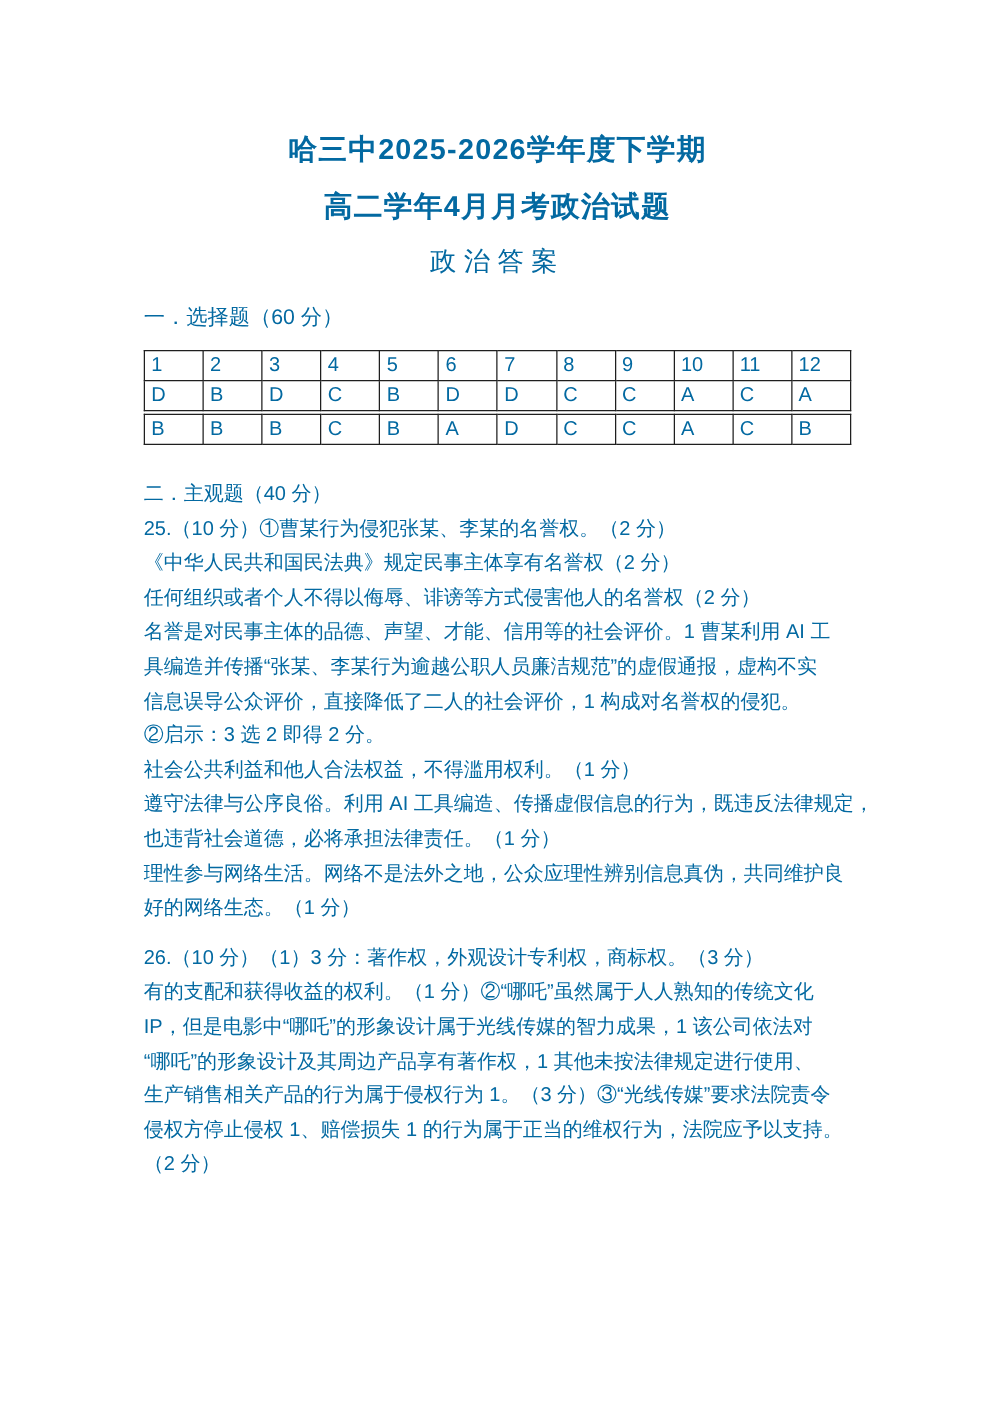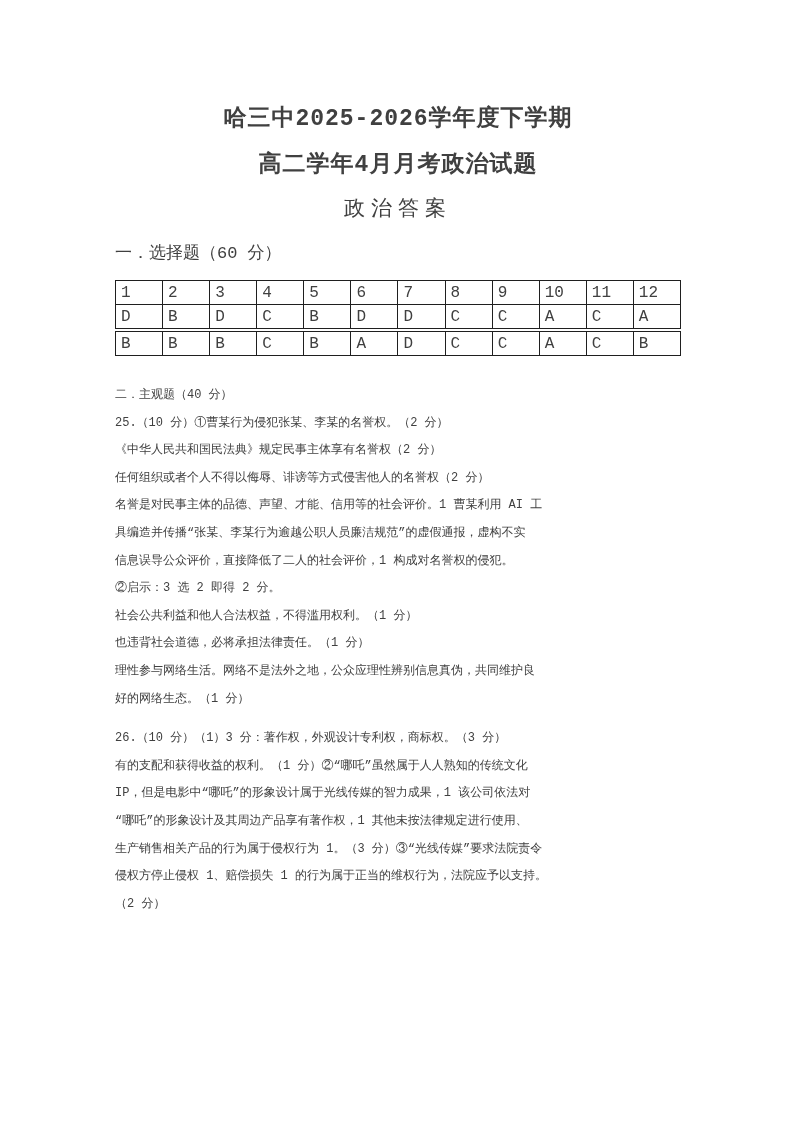--- a/index.html
+++ b/index.html
@@ -2,22 +2,22 @@
 <html><head>
 <meta charset="utf-8">
 <style>
   * { margin: 0; padding: 0; box-sizing: border-box; }
   html, body { background: #ffffff; }
   .page {
     position: relative;
     width: 793px;
     height: 1122px;
     background: #ffffff;
-    font-family: Liberation Mono, monospace;
-    color: #404040;
+    font-family: Liberation Sans, sans-serif;
+    color: #0369a1;
     overflow: hidden;
   }
   .content {
     position: absolute;
     left: 115px;
     top: 96px;
     width: 566px;
   }
   .doc-title {
     text-align: center;
@@ -50,21 +50,21 @@
     height: 24px;
     font-size: 16px;
     padding-left: 5px;
     vertical-align: middle;
     line-height: 22px;
   }
   .subjective-block {
     margin-top: 26px;
   }
   .body-line {
-    font-size: 12px;
+    font-size: 16px;
     line-height: 27.6px;
     white-space: nowrap;
   }
   .q26-block { margin-top: 12px; }
 </style>
 </head>
 <body>
 
 <div class="page">
   <div class="content">
@@ -131,20 +131,21 @@
       <div class="body-line">二．主观题（40 分）</div>
       <div>
           <div class="body-line">25.（10 分）①曹某行为侵犯张某、李某的名誉权。（2 分）</div>
           <div class="body-line">《中华人民共和国民法典》规定民事主体享有名誉权（2 分）</div>
           <div class="body-line">任何组织或者个人不得以侮辱、诽谤等方式侵害他人的名誉权（2 分）</div>
           <div class="body-line">名誉是对民事主体的品德、声望、才能、信用等的社会评价。1 曹某利用 AI 工</div>
           <div class="body-line">具编造并传播“张某、李某行为逾越公职人员廉洁规范”的虚假通报，虚构不实</div>
           <div class="body-line">信息误导公众评价，直接降低了二人的社会评价，1 构成对名誉权的侵犯。</div>
           <div class="body-line">②启示：3 选 2 即得 2 分。</div>
           <div class="body-line">社会公共利益和他人合法权益，不得滥用权利。（1 分）</div>
+          <div class="body-line">遵守法律与公序良俗。利用 AI 工具编造、传播虚假信息的行为，既违反法律规定，</div>
           <div class="body-line">也违背社会道德，必将承担法律责任。（1 分）</div>
           <div class="body-line">理性参与网络生活。网络不是法外之地，公众应理性辨别信息真伪，共同维护良</div>
           <div class="body-line">好的网络生态。（1 分）</div>
         </div>
       <div class="q26-block">
           <div class="body-line">26.（10 分）（1）3 分：著作权，外观设计专利权，商标权。（3 分）</div>
           <div class="body-line">有的支配和获得收益的权利。（1 分）②“哪吒”虽然属于人人熟知的传统文化</div>
           <div class="body-line">IP，但是电影中“哪吒”的形象设计属于光线传媒的智力成果，1 该公司依法对</div>
           <div class="body-line">“哪吒”的形象设计及其周边产品享有著作权，1 其他未按法律规定进行使用、</div>
           <div class="body-line">生产销售相关产品的行为属于侵权行为 1。（3 分）③“光线传媒”要求法院责令</div>

